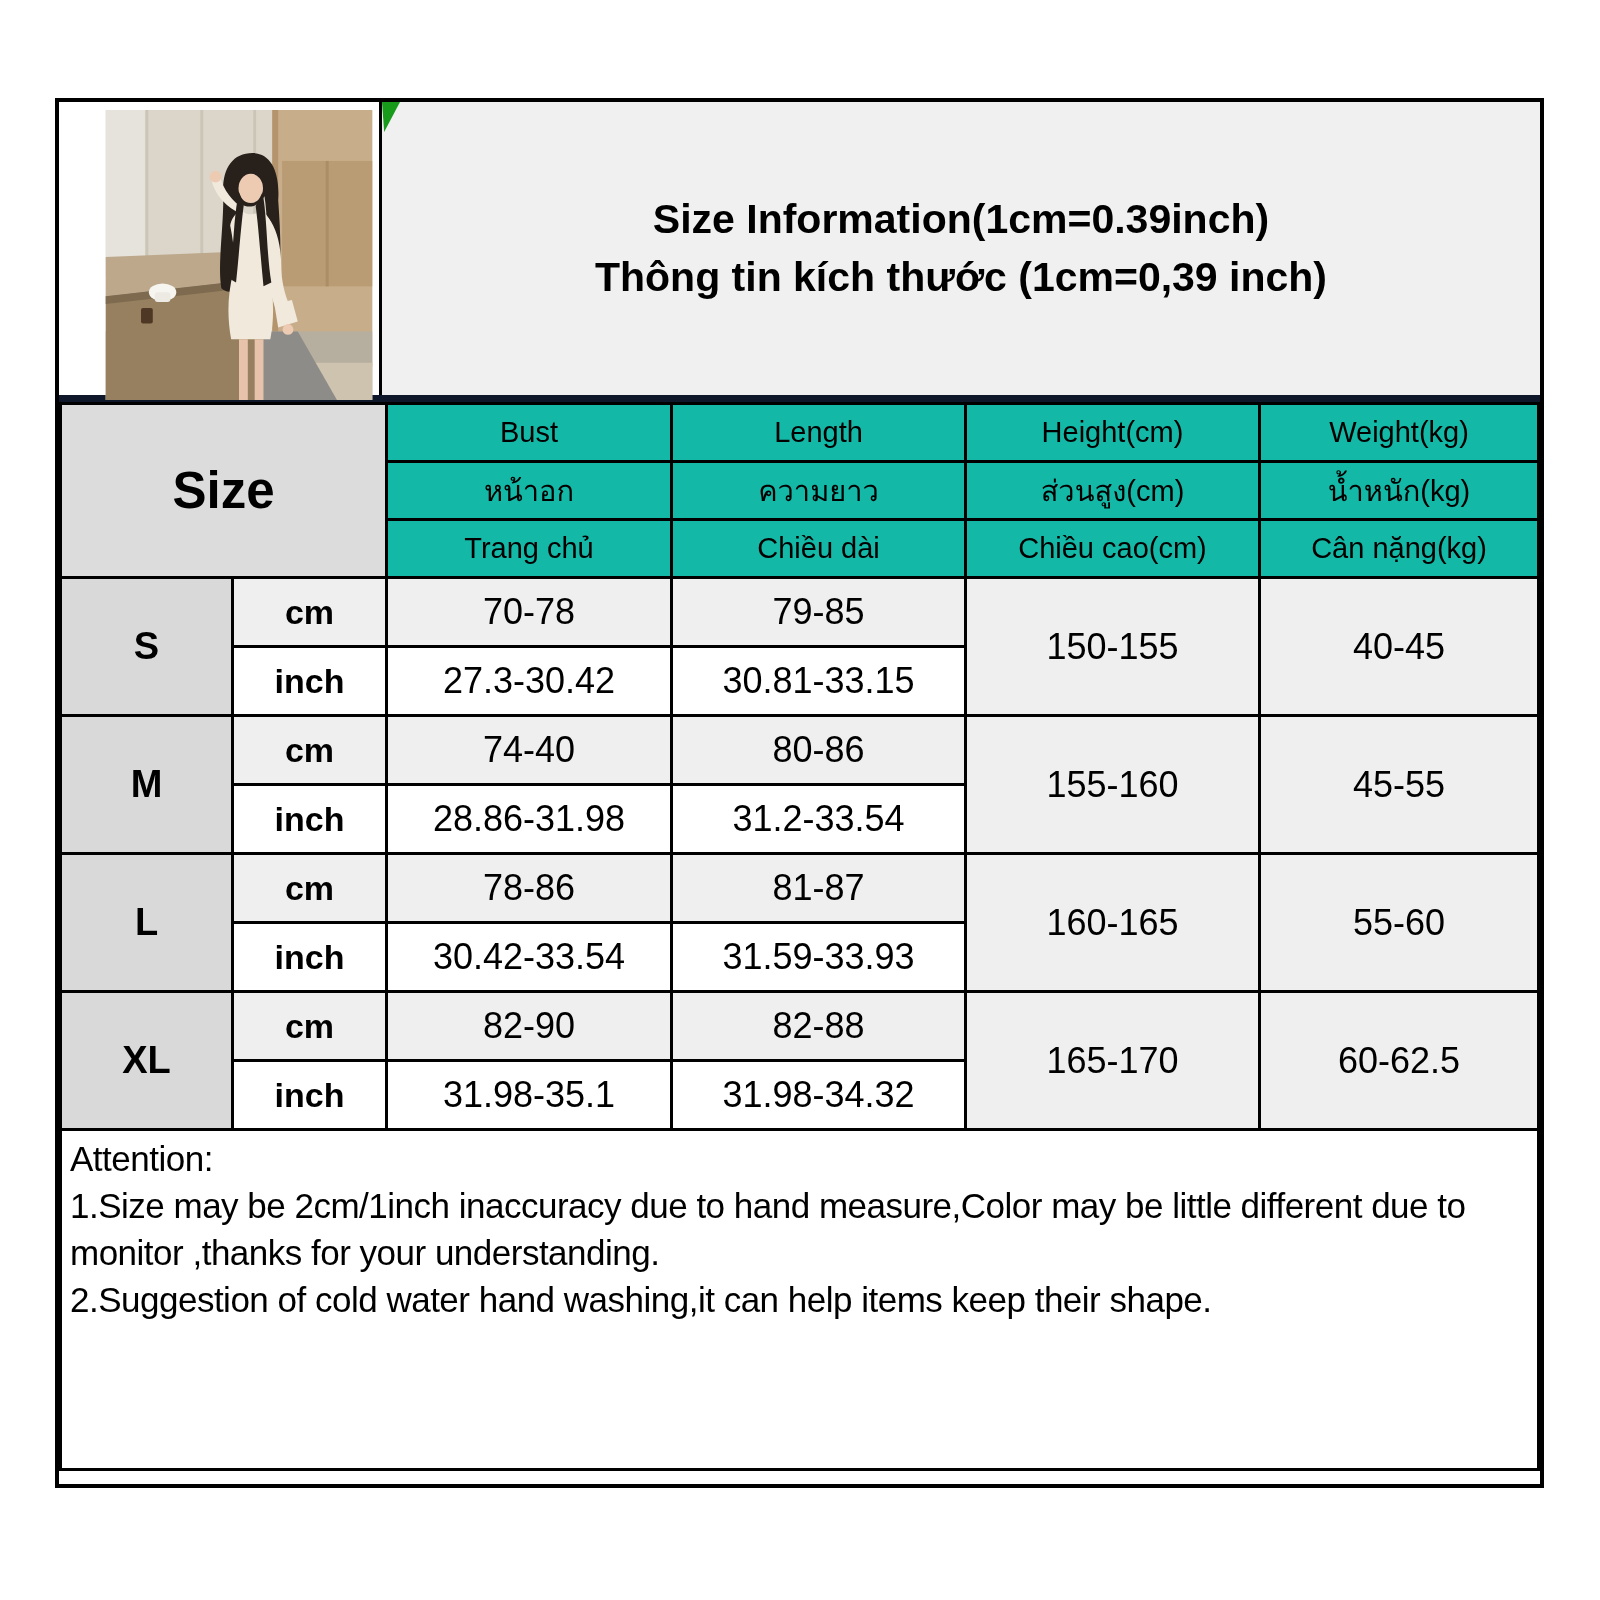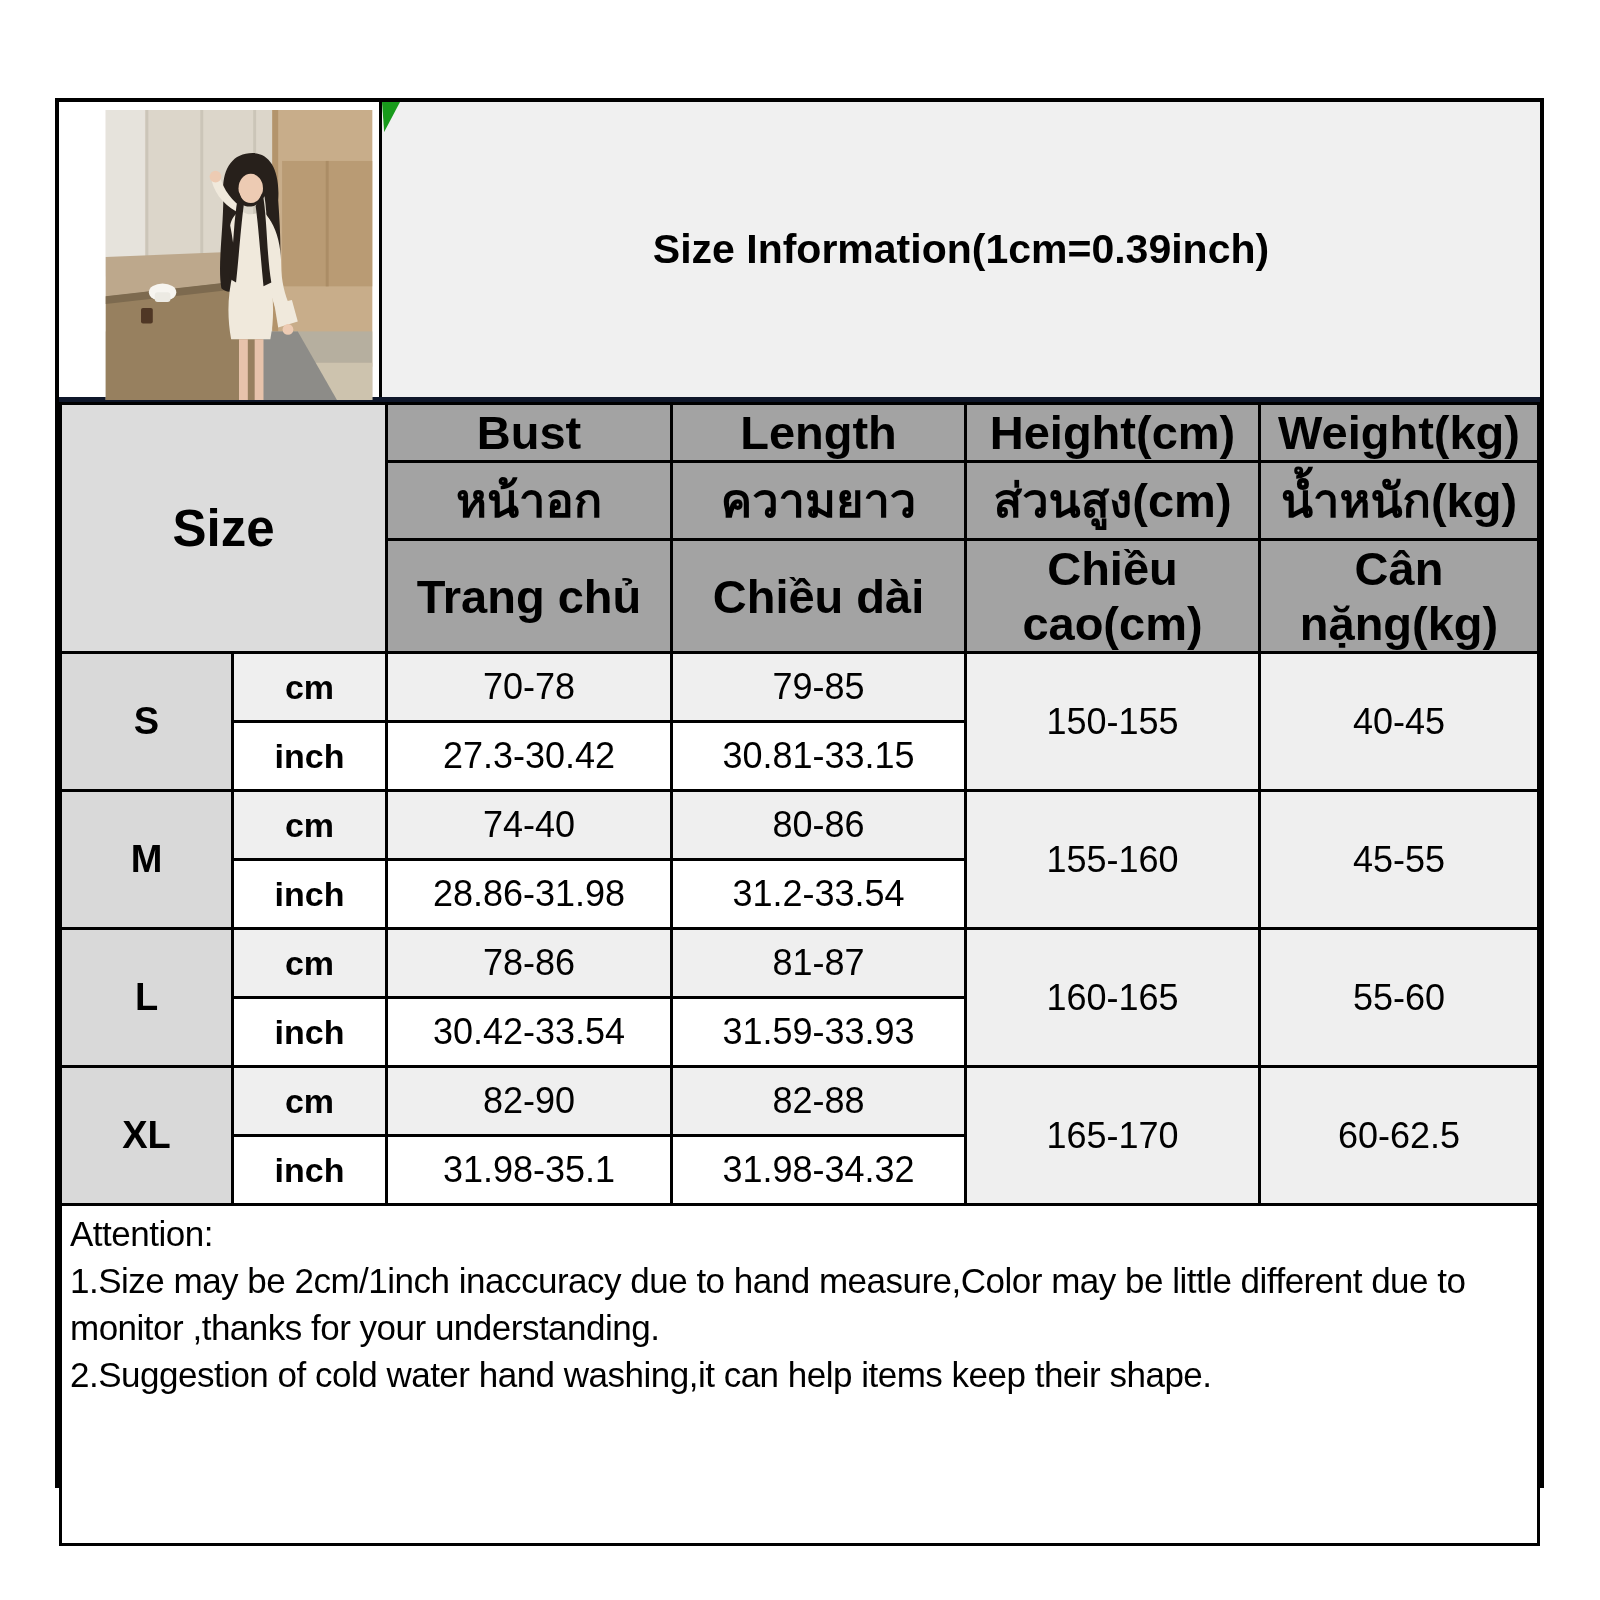--- a/index.html
+++ b/index.html
@@ -13,21 +13,21 @@
     position: absolute;
     left: 55px; top: 98px;
     width: 1489px; height: 1390px;
     border: 4px solid #000;
     background: #fff;
   }
   
   .top-band {
     display: flex;
     height: 300px;
-    border-bottom: 5px solid #0f172a;
+    border-bottom: 7px solid #0f172a;
   }
   .photo-cell {
     width: 323px;
     border-right: 3px solid #000;
     background: #fff;
     position: relative;
   }
   .photo-cell svg {
     position: absolute;
     left: 44px; top: 8px;
@@ -65,23 +65,23 @@
   }
   table.size-table td {
     border: 3px solid #000;
     text-align: center;
     vertical-align: middle;
     overflow: hidden;
   }
   tr.r-hdr { height: 58px; }
   tr.r-data { height: 69px; }
   .hdr-cell {
-    background: #a3a3a3;
-    font-weight: bold;
-    font-size: 47px;
+    background: #14b8a6;
+    font-weight: normal;
+    font-size: 29px;
   }
   .size-hdr {
     background: #dcdcdc;
     font-weight: bold;
     font-size: 51px;
   }
   .size-cell {
     background: #d9d9d9;
     font-weight: bold;
     font-size: 38px;
@@ -156,20 +156,21 @@
         <circle cx="186" cy="224" r="5.5" fill="#edcbb3"></circle>
         <rect x="136" y="234" width="9" height="62" fill="#e7c3ab"></rect>
         <rect x="152" y="234" width="9" height="62" fill="#e7c3ab"></rect>
         <path d="M136,84 C130,110 131,142 126,172 L133,176 C136,148 138,118 141,96 Z" fill="#27201b"></path>
         <path d="M160,84 C165,112 164,146 169,176 L161,180 C158,150 156,120 153,98 Z" fill="#27201b"></path>
       </svg>
     </div>
     <div class="title-cell">
       <div class="corner-triangle"></div>
       <div class="title-line">Size Information(1cm=0.39inch)</div>
+      <div class="title-line">Thông tin kích thước (1cm=0,39 inch)</div>
     </div>
   </div>
 
   <table class="size-table">
     <colgroup>
       <col style="width:172px">
         <col style="width:154px">
         <col style="width:285px">
       <col style="width:294px">
         <col style="width:294px">

